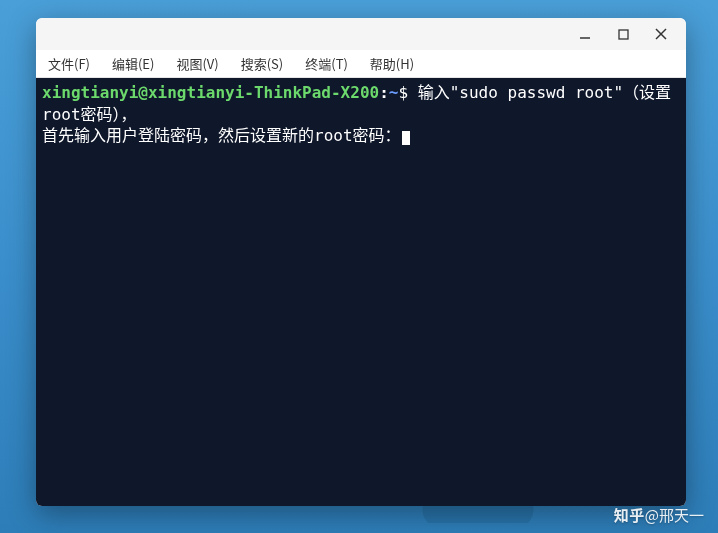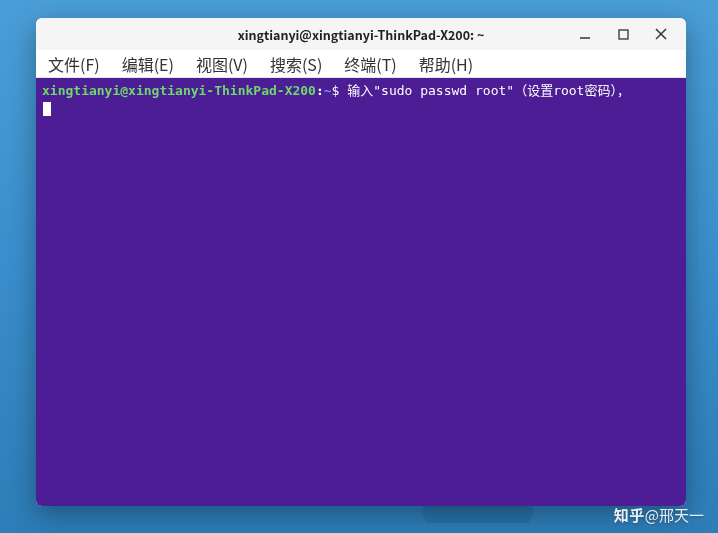--- a/index.html
+++ b/index.html
@@ -61,31 +61,31 @@
     .menubar {
       height: 28px;
       background: #fff;
       display: flex;
       align-items: center;
       padding: 0 8px;
       gap: 14px;
       border-bottom: 1px solid #e6e6e6;
     }
     .menu-item {
-      font-size: 16px;
+      font-size: 13px;
       color: #333;
       padding: 2px 4px;
       cursor: pointer;
     }
     .terminal {
       flex: 1;
-      background: #4c1d95;
+      background: #0f172a;
       padding: 4px 6px;
       font-family: "DejaVu Sans Mono", "Noto Sans Mono CJK SC", monospace;
-      font-size: 13px;
+      font-size: 16px;
       line-height: 1.35;
       color: #fff;
       overflow: hidden;
       position: relative;
       word-break: break-all;
     }
     .ps1-user { color: #6cd96c; font-weight: bold; }
     .ps1-colon { color: #fff; font-weight: bold; }
     .ps1-path { color: #6b9dff; font-weight: bold; }
     .ps1-dollar { color: #fff; }
@@ -125,21 +125,20 @@
   </style>
 </head>
 <body>
 
 <svg class="desktop-decoration" viewBox="0 0 200 140">
   <path d="M 100 10 C 80 10 70 30 70 50 C 70 60 65 75 55 90 C 45 105 40 120 50 130 L 150 130 C 160 120 155 105 145 90 C 135 75 130 60 130 50 C 130 30 120 10 100 10 Z" fill="#1a5a85"></path>
 </svg>
 
 <div class="window">
   <div class="titlebar">
-    <span class="titlebar-title">xingtianyi@xingtianyi-ThinkPad-X200: ~</span>
     <div class="window-controls">
       <div class="win-btn">
         <svg width="12" height="12" viewBox="0 0 12 12">
             <line x1="1" y1="10" x2="11" y2="10" stroke="#333" stroke-width="1.5"></line>
           </svg>
       </div>
       <div class="win-btn">
         <svg width="11" height="11" viewBox="0 0 11 11">
             <rect x="1" y="1" width="9" height="9" fill="none" stroke="#333" stroke-width="1.3"></rect>
           </svg>
@@ -157,20 +156,20 @@
     <span class="menu-item">文件(F)</span>
     <span class="menu-item">编辑(E)</span>
     <span class="menu-item">视图(V)</span>
     <span class="menu-item">搜索(S)</span>
     <span class="menu-item">终端(T)</span>
     <span class="menu-item">帮助(H)</span>
   </div>
 
   <div class="terminal">
     <div class="term-line"><span class="ps1-user">xingtianyi@xingtianyi-ThinkPad-X200</span><span class="ps1-colon">:</span><span class="ps1-path">~</span><span class="ps1-dollar">$</span><span> 输入"sudo passwd root"（设置root密码），</span></div>
-    <div class="term-line"><span class="cursor"></span></div>
+    <div class="term-line"><span>首先输入用户登陆密码，然后设置新的root密码：</span><span class="cursor"></span></div>
   </div>
 </div>
 
 <div class="watermark">
   <span class="zhihu-logo">知乎</span>
   <span>@邢天一</span>
 </div>
 
 </body></html>

